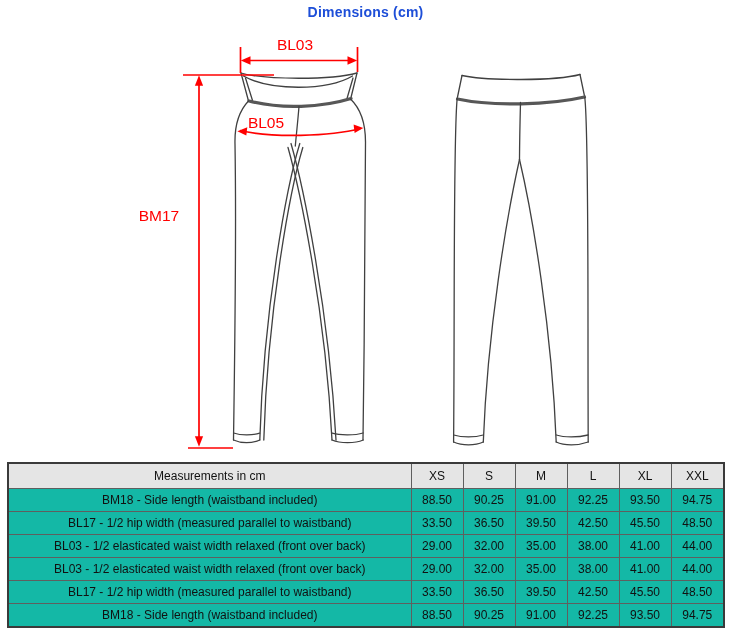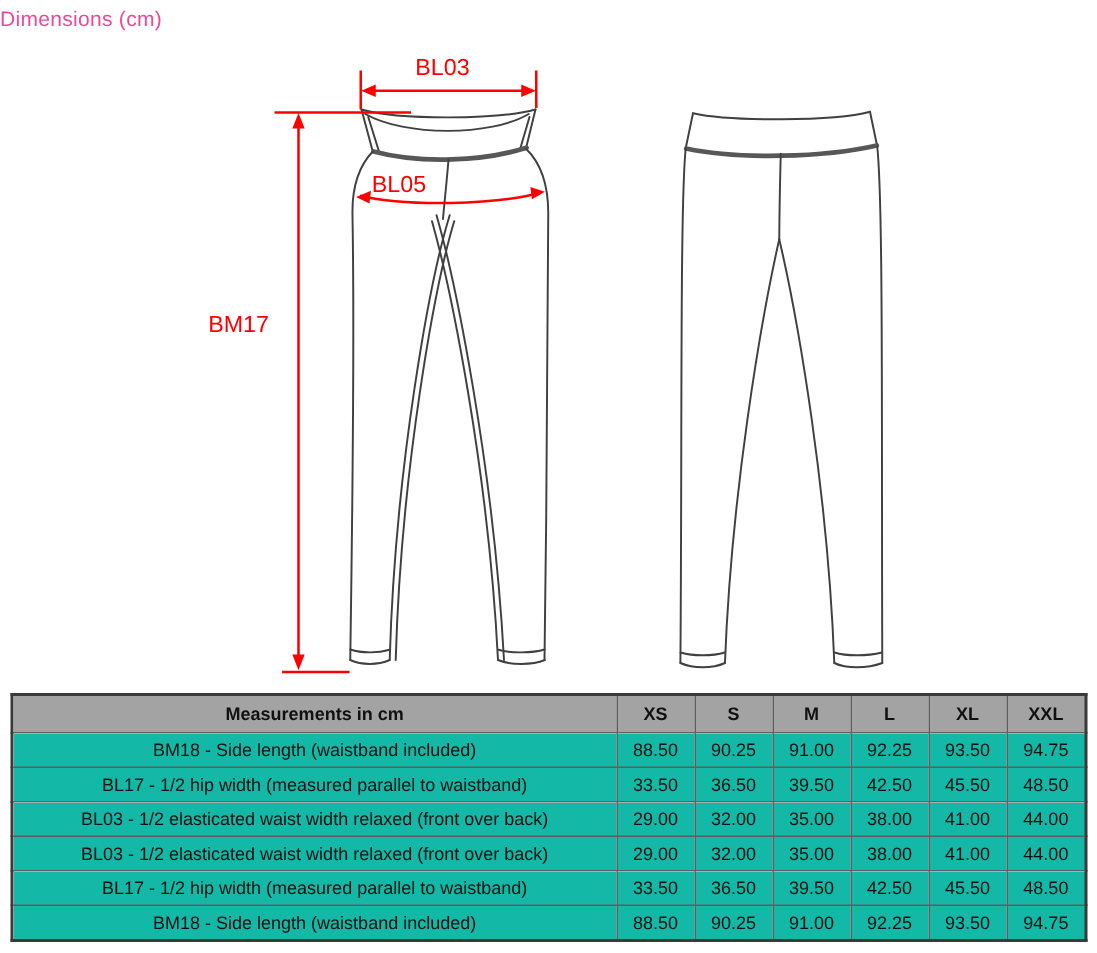--- a/index.html
+++ b/index.html
@@ -1,40 +1,40 @@
 <!DOCTYPE html>
 <html><head>
 <meta charset="utf-8">
 <style>
   html,body{margin:0;padding:0;background:#ffffff;}
   .stage{
     position:relative;width:731px;height:635px;background:#ffffff;overflow:hidden;
     font-family:"Liberation Sans", sans-serif;
   }
   .title{
-    position:absolute;top:4px;left:0;width:731px;text-align:left;
-    font-size:14px;font-weight:normal;color:#ec4899;letter-spacing:0.2px;
+    position:absolute;top:4px;left:0;width:731px;text-align:center;
+    font-size:14px;font-weight:bold;color:#1d4ed8;letter-spacing:0.2px;
   }
   .diagram-svg{position:absolute;top:0;left:0;}
   .garment{stroke:#404040;stroke-width:1.3;fill:none;stroke-linecap:round;}
   .band{stroke:#575757;stroke-width:3.2;fill:none;stroke-linecap:round;}
   .dim-line{stroke:#ff0000;stroke-width:1.7;fill:none;}
   .dim-head{fill:#ff0000;stroke:none;}
   .dim-text{fill:#ff0000;font-family:"Liberation Sans",sans-serif;font-size:15.5px;}
   .size-table{
     position:absolute;top:462px;left:7px;width:716px;
     border-collapse:collapse;table-layout:fixed;
     font-size:12px;color:#111;
     border:2px solid #3a3a3a;
   }
   .size-table th,.size-table td{
     border:1px solid #5f5f5f;text-align:center;vertical-align:middle;
     padding:0 2px;overflow:hidden;white-space:nowrap;
   }
-  .size-table th{background:#a3a3a3;font-weight:bold;height:24px;}
+  .size-table th{background:#e5e5e5;font-weight:normal;height:24px;}
   .size-table td{height:22px;font-weight:normal;background:#14b8a6;}
 </style>
 </head>
 <body>
 
 <div class="stage">
 
   <div class="title">Dimensions (cm)</div>
 
   <svg class="diagram-svg" width="731" height="458" viewBox="0 0 731 458">

